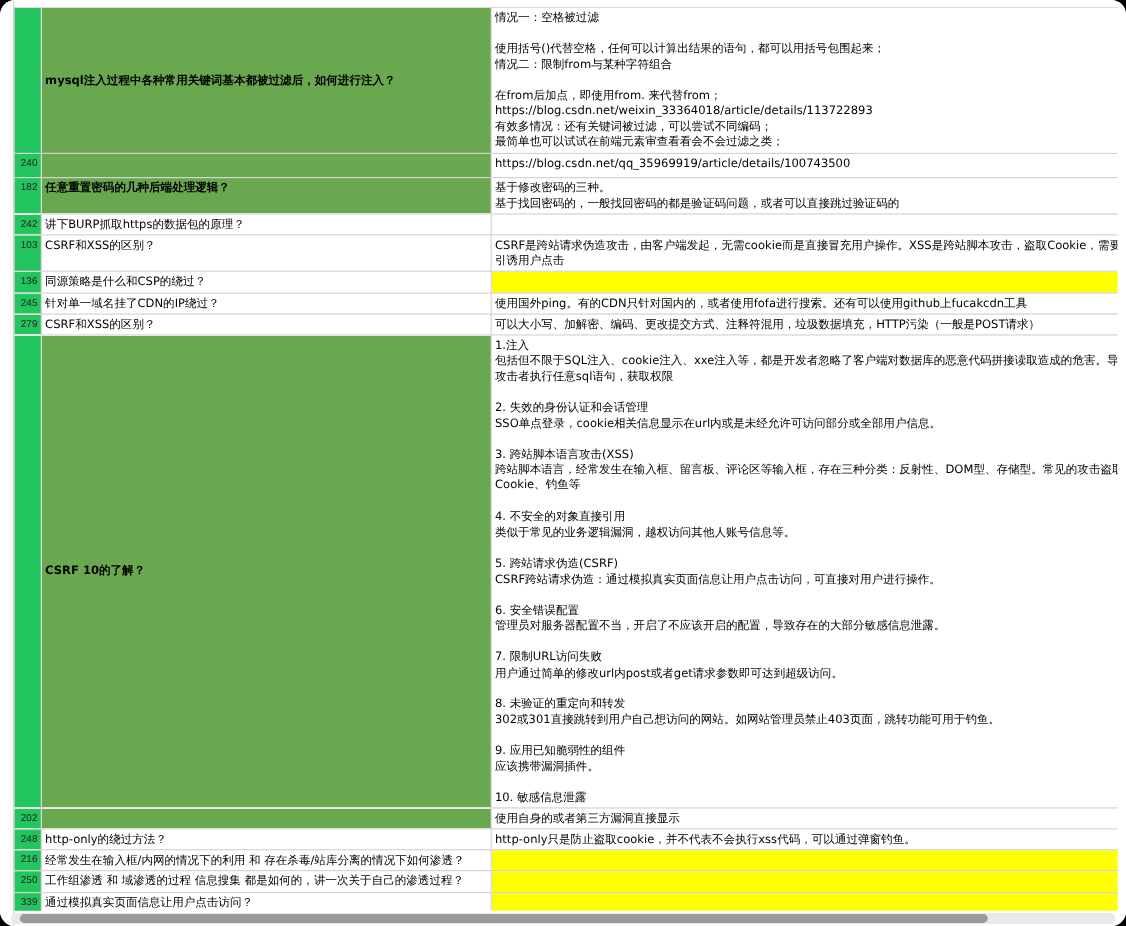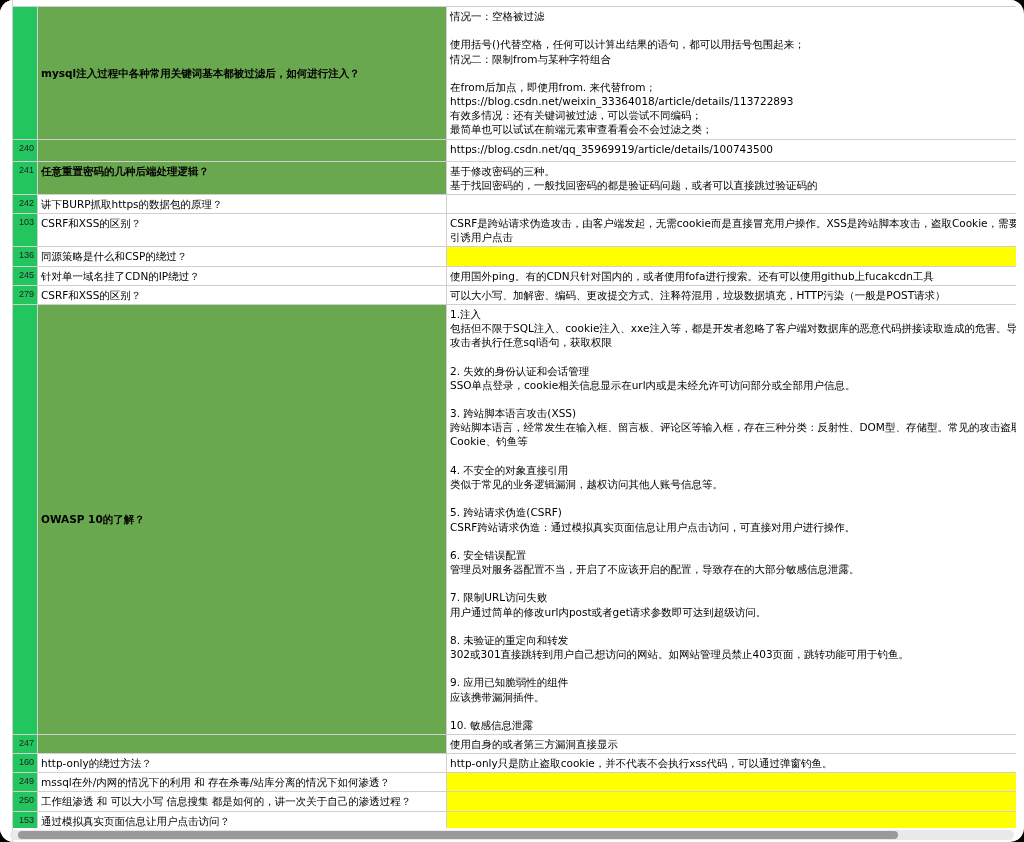--- a/index.html
+++ b/index.html
@@ -148,21 +148,21 @@
 https://blog.csdn.net/weixin_33364018/article/details/113722893
 有效多情况：还有关键词被过滤，可以尝试不同编码；
 最简单也可以试试在前端元素审查看看会不会过滤之类；</td>
         </tr>
         <tr style="height:22px">
           <td class="rownum">240</td>
           <td class="colq green cjk pre"></td>
           <td class="cola white cjk pre">https://blog.csdn.net/qq_35969919/article/details/100743500</td>
         </tr>
         <tr style="height:32px">
-          <td class="rownum">241</td>
+          <td class="rownum">182</td>
           <td class="colq green cjk pre">任意重置密码的几种后端处理逻辑？</td>
           <td class="cola white cjk pre">基于修改密码的三种。
 基于找回密码的，一般找回密码的都是验证码问题，或者可以直接跳过验证码的</td>
         </tr>
         <tr style="height:17px">
           <td class="rownum">242</td>
           <td class="colq white cjk">讲下BURP抓取https的数据包的原理？</td>
           <td class="cola white cjk"></td>
         </tr>
         <tr style="height:17px">
@@ -180,21 +180,21 @@
           <td class="colq white cjk">针对单一域名挂了CDN的IP绕过？</td>
           <td class="cola white cjk">使用国外ping。有的CDN只针对国内的，或者使用fofa进行搜索。还有可以使用github上fucakcdn工具</td>
         </tr>
         <tr style="height:17px">
           <td class="rownum">279</td>
           <td class="colq white cjk">CSRF和XSS的区别？</td>
           <td class="cola white cjk">可以大小写、加解密、编码、更改提交方式、注释符混用，垃圾数据填充，HTTP污染（一般是POST请求）</td>
         </tr>
         <tr style="height:330px">
           <td class="rownum"></td>
-          <td class="colq green cjk pre" style="vertical-align:middle">OWASP 10的了解？</td>
+          <td class="colq green cjk pre" style="vertical-align:middle">CSRF 10的了解？</td>
           <td class="cola white cjk pre">1.注入
 包括但不限于SQL注入、cookie注入、xxe注入等，都是开发者忽略了客户端对数据库的恶意代码拼接读取造成的危害。导致攻击者执行任意sql语句，获取权限
 
 2. 失效的身份认证和会话管理
 SSO单点登录，cookie相关信息显示在url内或是未经允许可访问部分或全部用户信息。
 
 3. 跨站脚本语言攻击(XSS)
 跨站脚本语言，经常发生在输入框、留言板、评论区等输入框，存在三种分类：反射性、DOM型、存储型。常见的攻击盗取Cookie、钓鱼等
 
 4. 不安全的对象直接引用
@@ -211,43 +211,43 @@
 
 8. 未验证的重定向和转发
 302或301直接跳转到用户自己想访问的网站。如网站管理员禁止403页面，跳转功能可用于钓鱼。
 
 9. 应用已知脆弱性的组件
 应该携带漏洞插件。
 
 10. 敏感信息泄露</td>
         </tr>
         <tr style="height:12px">
-          <td class="rownum">247</td>
+          <td class="rownum">202</td>
           <td class="colq green cjk"></td>
           <td class="cola white cjk">
               <span class="clip">使用自身的或者第三方漏洞直接显示</span>
             </td>
         </tr>
         <tr style="height:17px">
-          <td class="rownum">160</td>
+          <td class="rownum">248</td>
           <td class="colq white cjk">http-only的绕过方法？</td>
           <td class="cola white cjk">http-only只是防止盗取cookie，并不代表不会执行xss代码，可以通过弹窗钓鱼。</td>
         </tr>
         <tr style="height:17px">
-          <td class="rownum">249</td>
-          <td class="colq white cjk">mssql在外/内网的情况下的利用 和 存在杀毒/站库分离的情况下如何渗透？</td>
+          <td class="rownum">216</td>
+          <td class="colq white cjk">经常发生在输入框/内网的情况下的利用 和 存在杀毒/站库分离的情况下如何渗透？</td>
           <td class="cola yellow cjk"></td>
         </tr>
         <tr style="height:17px">
           <td class="rownum">250</td>
-          <td class="colq white cjk">工作组渗透 和 可以大小写 信息搜集 都是如何的，讲一次关于自己的渗透过程？</td>
-          <td class="cola yellow cjk"></td>
-        </tr>
-        <tr style="height:17px">
-          <td class="rownum">153</td>
+          <td class="colq white cjk">工作组渗透 和 域渗透的过程 信息搜集 都是如何的，讲一次关于自己的渗透过程？</td>
+          <td class="cola yellow cjk"></td>
+        </tr>
+        <tr style="height:17px">
+          <td class="rownum">339</td>
           <td class="colq white cjk">通过模拟真实页面信息让用户点击访问？</td>
           <td class="cola yellow cjk"></td>
         </tr>
 
       </tbody>
     </table>
   </div>
 
   <div class="topstrip"></div>
   <div class="leftgutter"></div>

